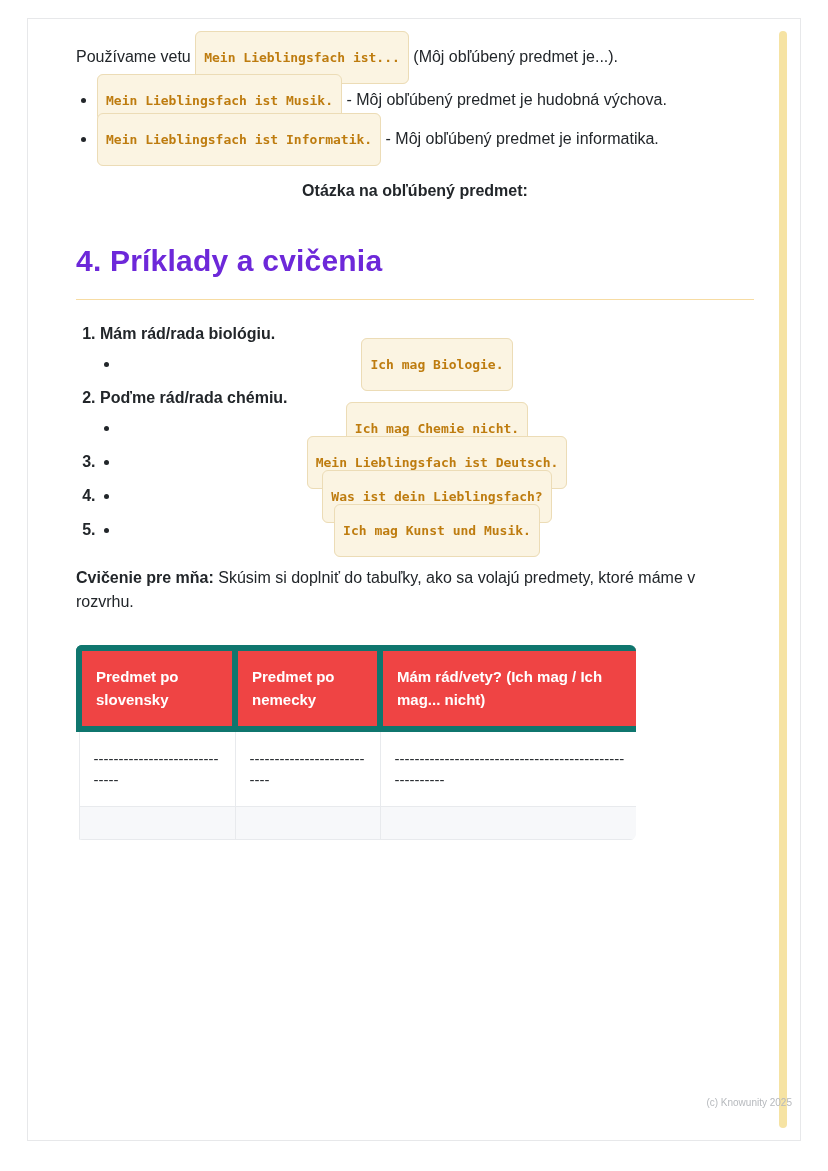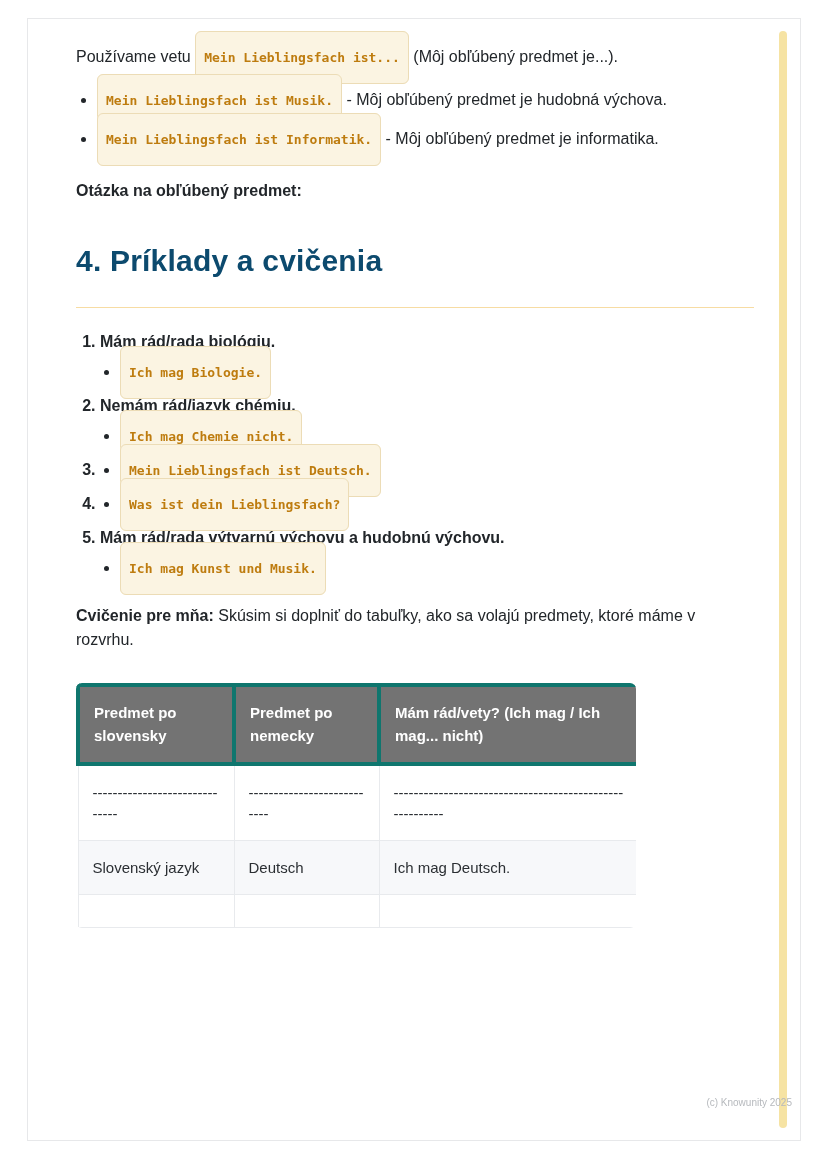--- a/index.html
+++ b/index.html
@@ -38,71 +38,71 @@
     padding: 18px 8px;
     white-space: nowrap;
   }
   .bullets {
     list-style: disc;
     margin: 16px 0 22px 0;
     padding-left: 21px;
   }
   .bullets li { margin-bottom: 14px; }
   .bullets .chip { }
-  .bold-line { font-weight: 700; margin: 28px 0 16px 0; }
+  .bold-line { font-weight: 700; margin: 28px 0 16px 0; text-align: center; }
   .section-title {
-    color: #0c4a6e;
+    color: #6d28d9;
     font-size: 30px;
     font-weight: 800;
     margin: 34px 0 22px 0;
-    padding-bottom: 22px;
+    padding-bottom: 14px;
     border-bottom: 1px solid #f7dca3;
     letter-spacing: 0.2px;
   }
   .examples {
     margin: 18px 0 24px 0;
     padding-left: 24px;
   }
   .examples > li {
     margin-bottom: 10px;
     font-weight: 700;
     line-height: 1.5;
   }
   .examples .sub {
     list-style: disc;
     margin: 6px 0 0 0;
     padding-left: 20px;
     font-weight: 400;
   }
-  .examples .sub li { margin: 0 0 4px 0; }
+  .examples .sub li { margin: 0 0 4px 0; text-align: center; }
   .exercise { margin: 10px 0 30px 0; }
   .table-wrap {
     width: 560px;
     margin-top: 30px;
     border-radius: 6px;
     overflow: hidden;
   }
   table {
     width: 100%;
     border-collapse: collapse;
     table-layout: fixed;
   }
   col.c1 { width: 156px; }
   col.c2 { width: 145px; }
   col.c3 { width: 259px; }
   th {
-    background: #737373;
+    background: #ef4444;
     color: #ffffff;
     font-weight: 700;
     text-align: left;
     vertical-align: top;
     padding: 15px 14px;
     font-size: 15px;
     line-height: 1.5;
-    border: 4px solid #0f766e;
+    border: 6px solid #0f766e;
     margin-left: 28px;
   }
   td {
     padding: 16px 14px;
     font-size: 15px;
     line-height: 1.4;
     vertical-align: top;
     border: 1px solid #e8eaed;
     background: #ffffff;
     overflow-wrap: break-word;
@@ -155,37 +155,36 @@
 
 
     <ol class="examples">
       <li>
         <span>Mám rád/rada biológiu.</span>
         <ul class="sub">
           <li><code class="chip">Ich mag Biologie.</code></li>
         </ul>
       </li>
       <li>
-        <span>Nemám rád/jazyk chémiu.</span>
+        <span>Poďme rád/rada chémiu.</span>
         <ul class="sub">
           <li><code class="chip">Ich mag Chemie nicht.</code></li>
         </ul>
       </li>
       <li>
         <ul class="sub">
           <li><code class="chip">Mein Lieblingsfach ist Deutsch.</code></li>
         </ul>
       </li>
       <li>
         <ul class="sub">
           <li><code class="chip">Was ist dein Lieblingsfach?</code></li>
         </ul>
       </li>
       <li>
-        <span>Mám rád/rada výtvarnú výchovu a hudobnú výchovu.</span>
         <ul class="sub">
           <li><code class="chip">Ich mag Kunst und Musik.</code></li>
         </ul>
       </li>
     </ol>
 
     <p class="para exercise">
       <strong>Cvičenie pre mňa:</strong><span> Skúsim si doplniť do tabuľky, ako sa volajú predmety, ktoré máme v rozvrhu.</span>
     </p>
 
@@ -203,25 +202,20 @@
             <th>Mám rád/vety? (Ich mag / Ich mag... nicht)</th>
           </tr>
         </thead>
         <tbody>
           <tr>
             <td>------------------------------</td>
             <td>---------------------------</td>
             <td>--------------------------------------------------------</td>
           </tr>
           <tr>
-            <td>Slovenský jazyk</td>
-            <td>Deutsch</td>
-            <td>Ich mag Deutsch.</td>
-          </tr>
-          <tr>
             <td></td>
             <td></td>
             <td></td>
           </tr>
         </tbody>
       </table>
     </div>
 
   </div>
 

